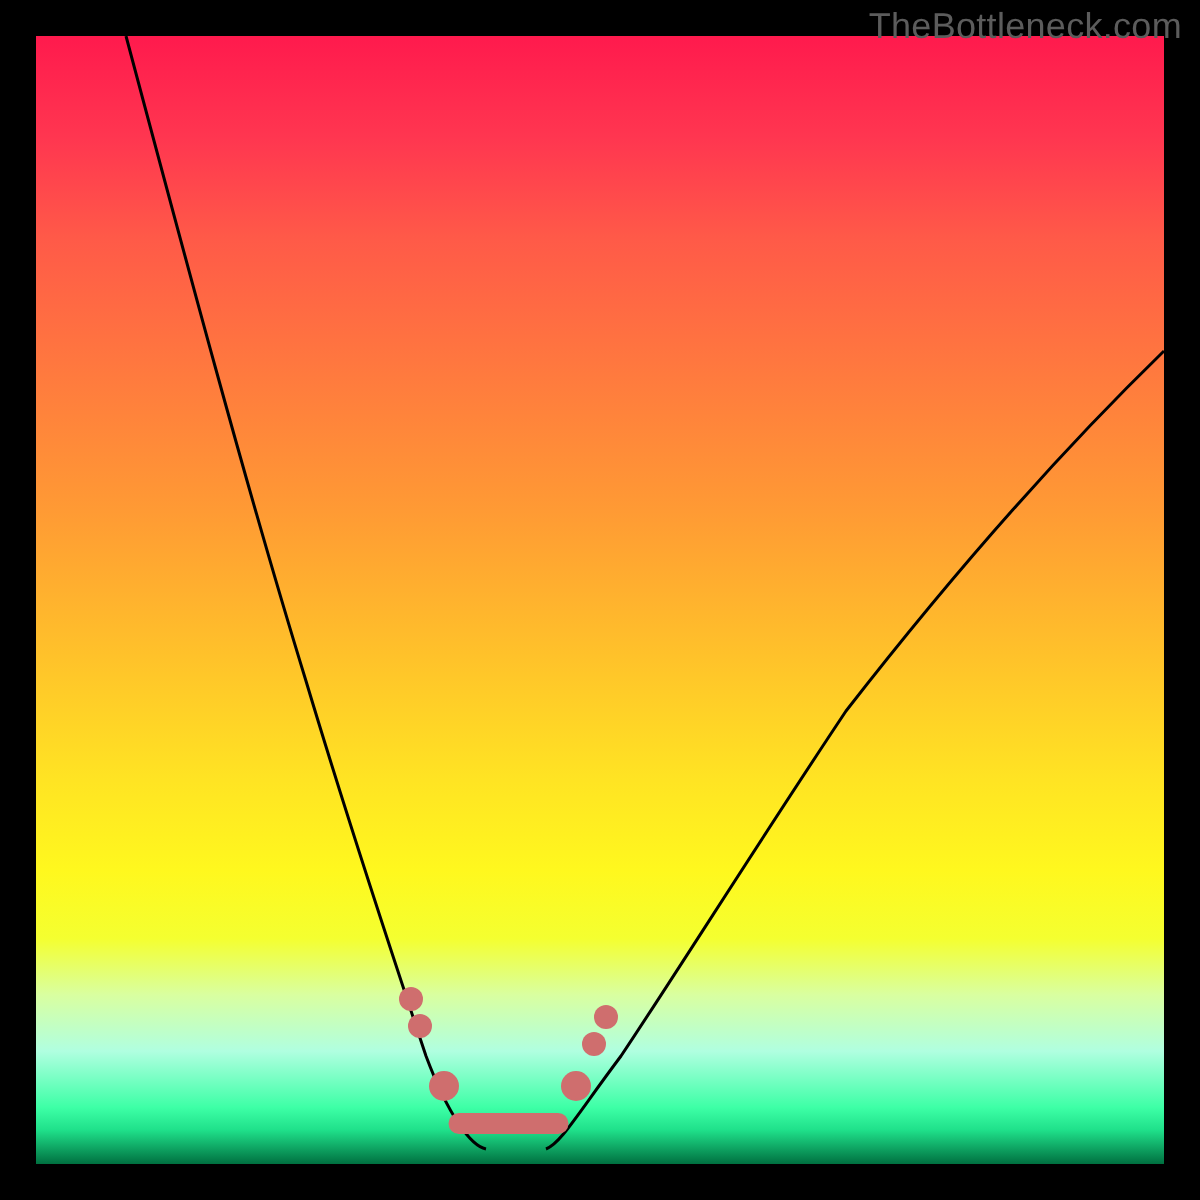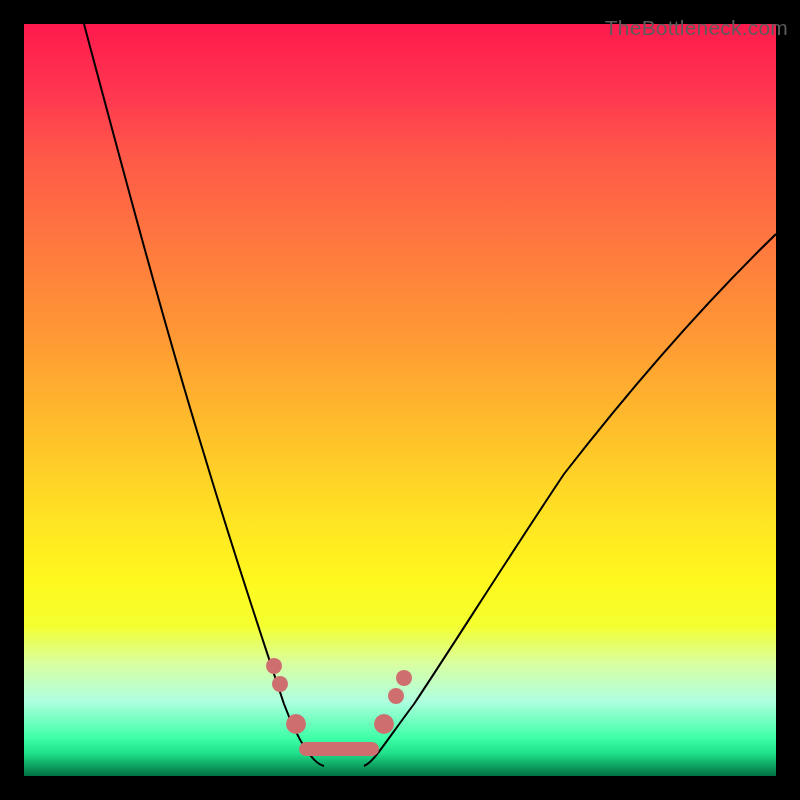--- a/index.html
+++ b/index.html
@@ -29,24 +29,24 @@
       #f4ff30 80%,
       #d9ffa0 85%,
       #b0ffe0 90%,
       #3dffa6 95%,
       #1fe08a 97%,
       #007040 100%
     );
   }
   .watermark {
     position: absolute;
-    top: 16px;
+    top: 4px;
     right: 12px;
     color: #5c5c5c;
-    font-size: 21px;
+    font-size: 24px;
     font-weight: 500;
     letter-spacing: 0.2px;
     z-index: 10;
     margin-left: 24px;
   }
   svg.curve {
     position: absolute;
     left: 0;
     top: 0;
     width: 752px;

